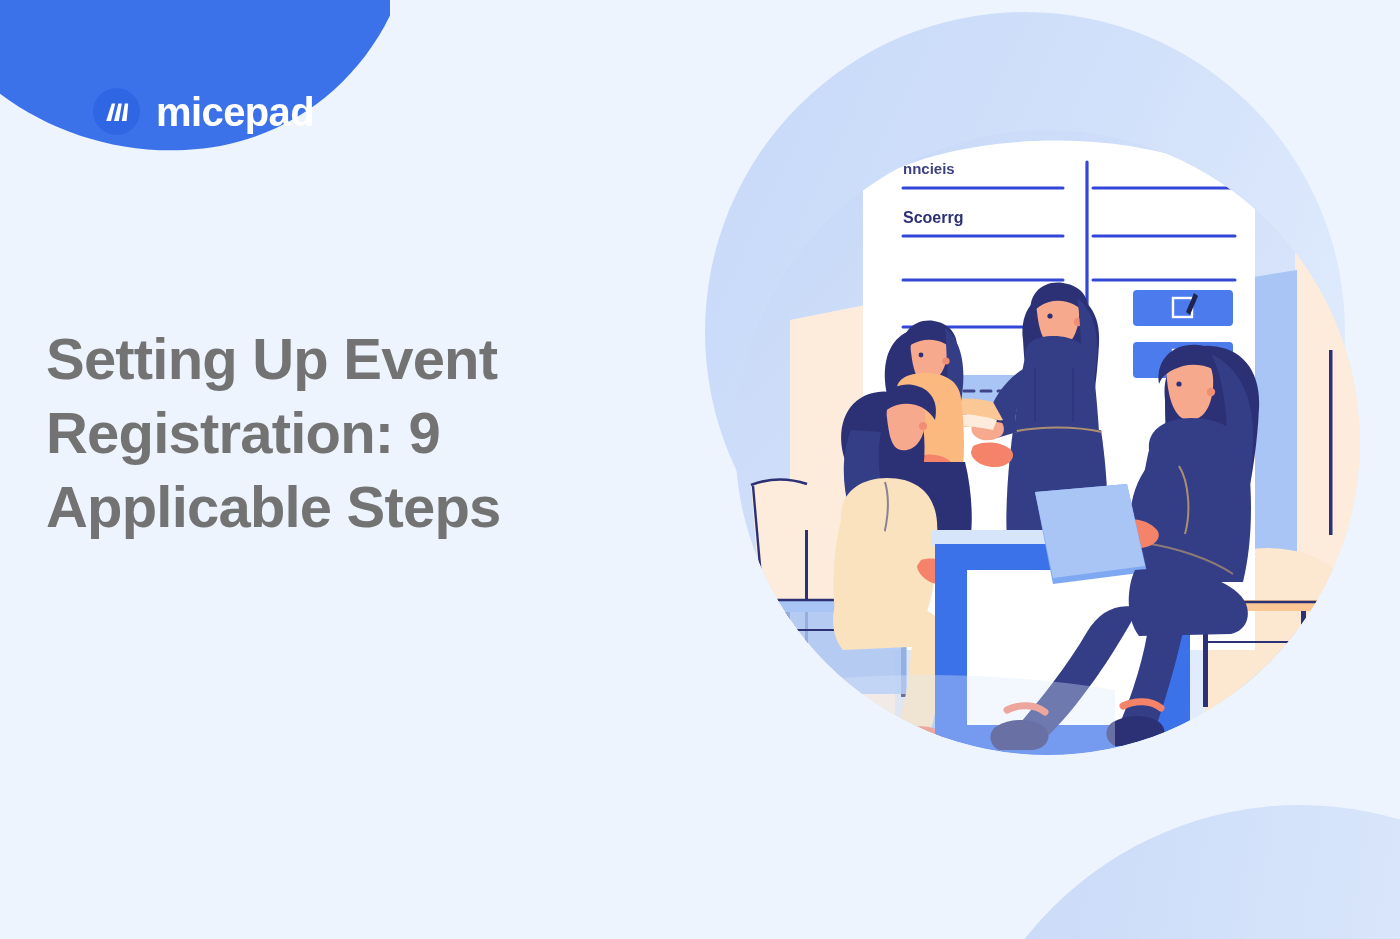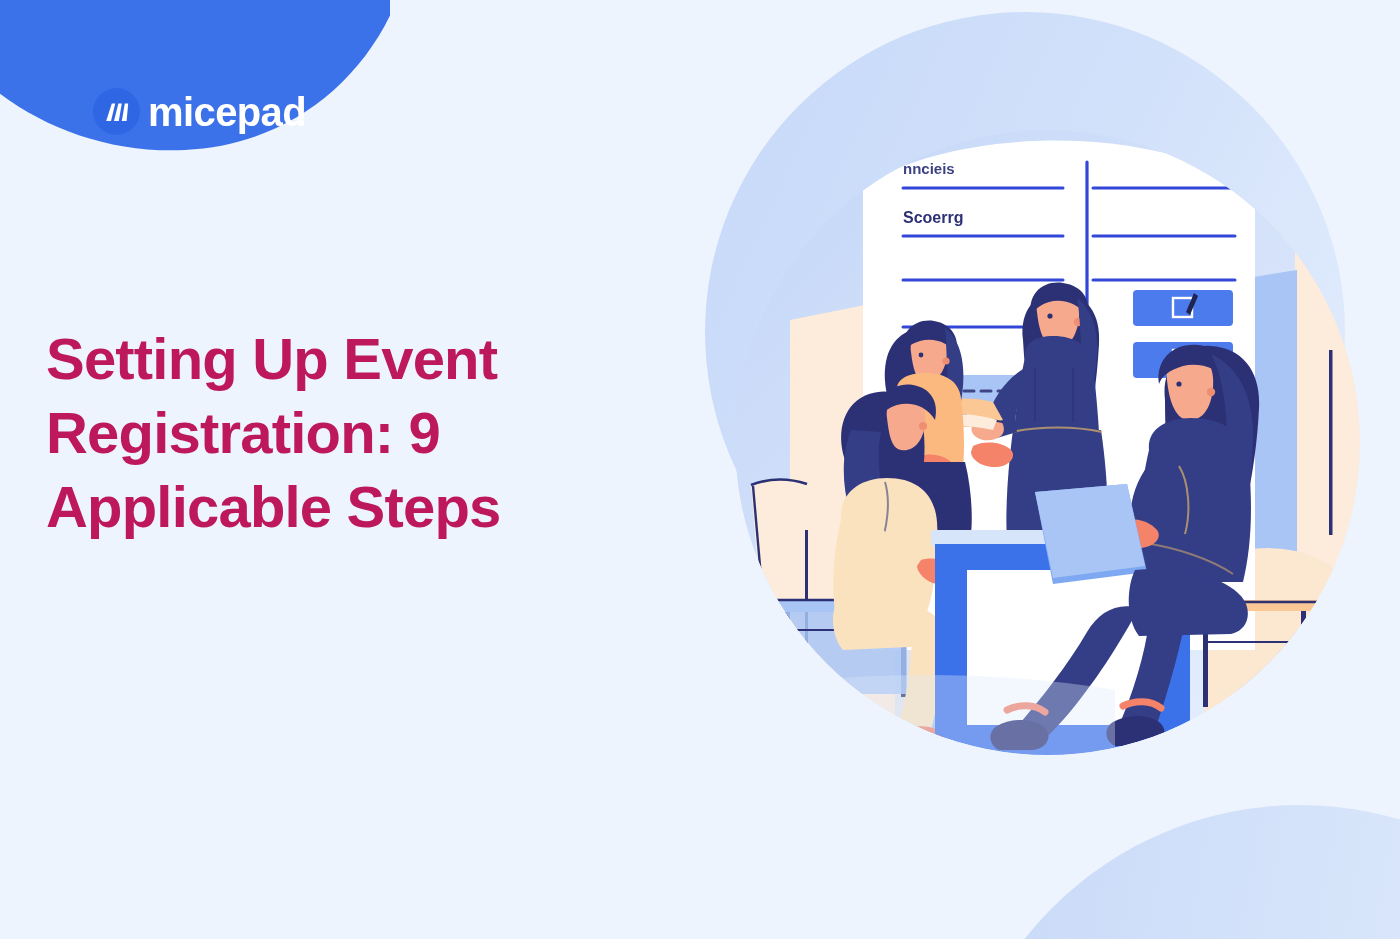--- a/index.html
+++ b/index.html
@@ -29,21 +29,21 @@
     left:705px; top:12px;
     width:640px; height:640px;
     border-radius:50%;
     background:linear-gradient(115deg,#C6D9F9 0%,#D2E1FA 50%,#E4EEFD 100%);
   }
 
   
   .logo {
     position:absolute;
     left:93px; top:88px;
-    display:flex; align-items:center; gap:8px;
+    display:flex; align-items:center; gap:16px;
     z-index:30;
   }
   .logo-mark {
     width:47px; height:47px;
     border-radius:50%;
     background:#2F66E4;
     display:flex; align-items:center; justify-content:center;
   }
   .logo-word {
     color:#ffffff;
@@ -51,21 +51,21 @@
     font-weight:700;
     letter-spacing:-0.6px;
     line-height:1;
   }
 
   
   .headline {
     position:absolute;
     left:46px; top:322px;
     width:600px;
-    color:#be185d;
+    color:#737373;
     font-size:58px;
     font-weight:700;
     line-height:1.28;
     letter-spacing:-0.8px;
     z-index:30;
     white-space:pre-line;
   }
 
   
   .illu-wrap {

